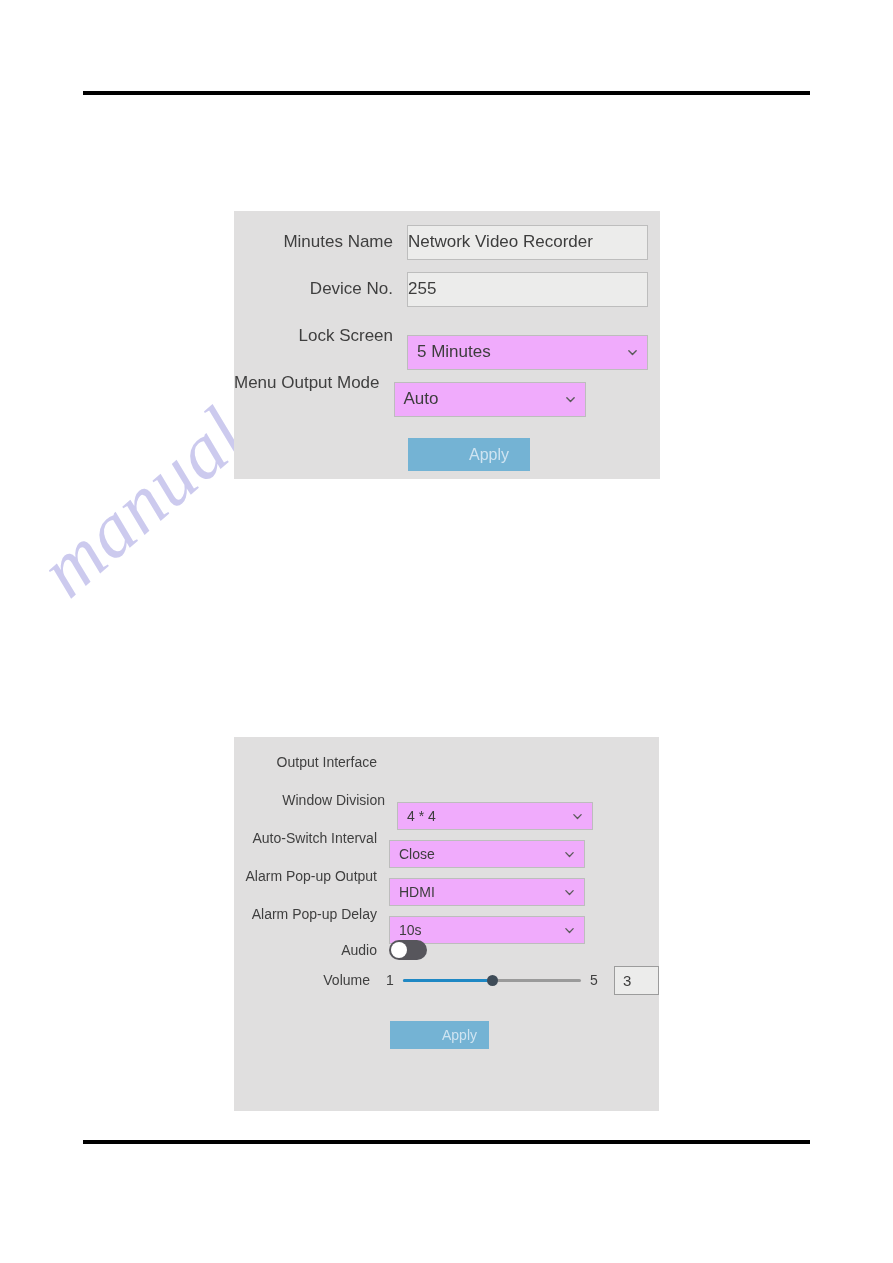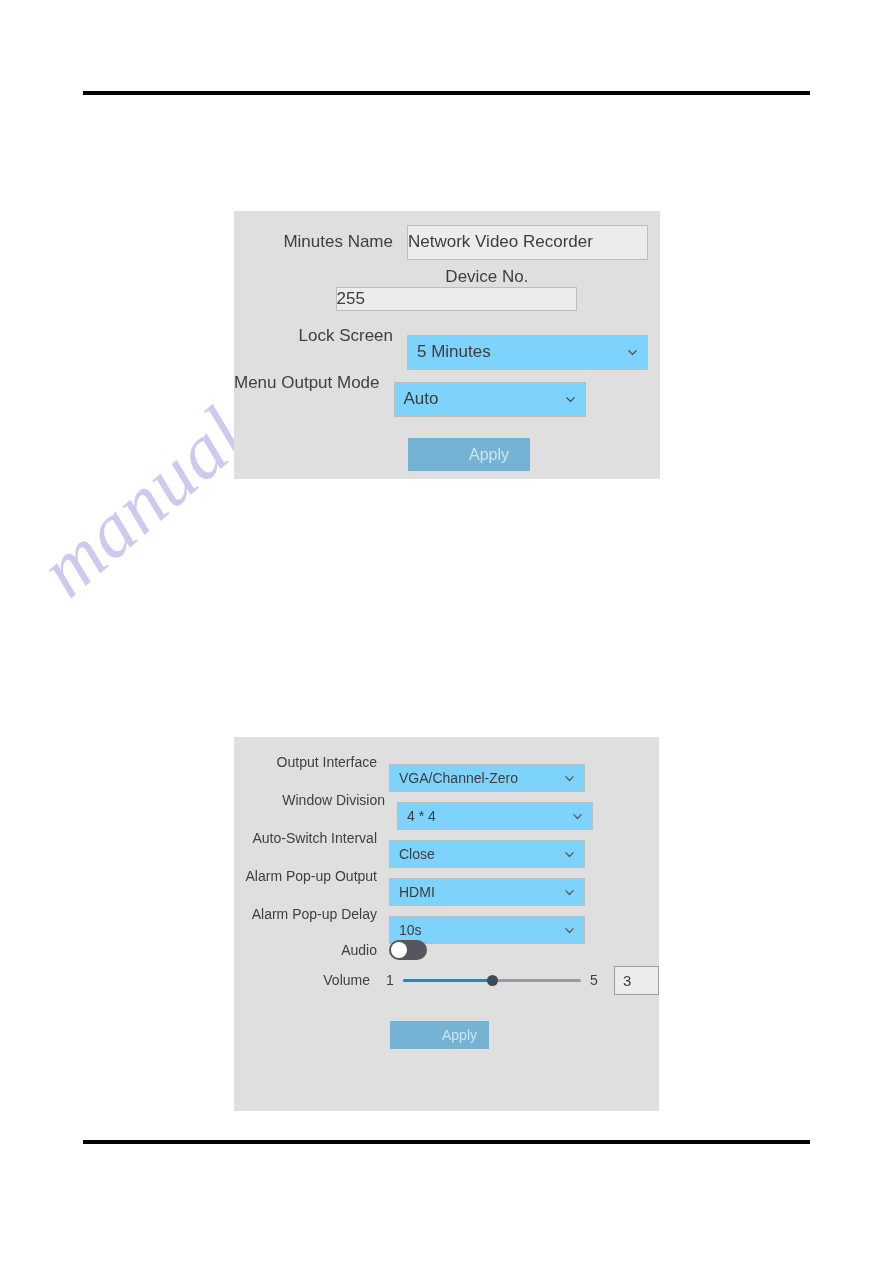--- a/index.html
+++ b/index.html
@@ -76,21 +76,21 @@
     color: #3d3d3d;
     display: flex;
     align-items: center;
     overflow: hidden;
     white-space: nowrap;
   }
 
   
   .select-field {
     box-sizing: border-box;
-    background: #7dd3fc;
+    background: #f0abfc;
     border: 1px solid #bdbdbd;
     color: #3d3d3d;
     display: flex;
     align-items: center;
     padding-left: 9px;
     position: relative;
     overflow: hidden;
     white-space: nowrap;
     margin-top: 32px;
   }
@@ -116,21 +116,21 @@
     justify-content: center;
     font-family: "Liberation Sans", sans-serif;
     cursor: pointer;
     box-sizing: border-box;
     padding-left: 40px;
   }
 
   
   #panel-device { left: 234px; top: 211px; width: 426px; height: 268px; }
   #row-device-name  { left: 0px; top: 9px;   width: 426px; height: 44px; }
-  #row-device-no    { left: 0px; top: 56px;  width: 444px; height: 44px; flex-direction: column; }
+  #row-device-no    { left: 0px; top: 56px;  width: 444px; height: 44px; }
   #row-lock-screen  { left: 0px; top: 103px; width: 426px; height: 44px; }
   #row-menu-output  { left: 0px; top: 150px; width: 352px; height: 44px; }
   #panel-device .row-label { width: 159px; font-size: 17px; padding-right: 14px; }
   #panel-device .text-field,
   #panel-device .select-field { width: 241px; height: 35px; font-size: 17px; }
   #apply-device { left: 408px; top: 438px; width: 122px; height: 33px; font-size: 16px; }
 
   
   #panel-live { left: 234px; top: 737px; width: 425px; height: 374px; }
   #row-output-interface { left: 0px; top: 6px;   width: 425px; height: 38px; }
@@ -272,28 +272,20 @@
     </div>
   </div>
 
 </div>
 <div class="apply-btn" id="apply-device">Apply</div>
 
 <div class="panel" id="panel-live">
 
   <div class="form-row" id="row-output-interface">
     <div class="row-label">Output Interface</div>
-    <div class="select-field">
-      <span>VGA/Channel-Zero</span>
-      <span class="chev">
-        <svg viewBox="0 0 12 12" width="11" height="11">
-            <path d="M2 4 L6 8.2 L10 4" fill="none" stroke="#5a5a5a" stroke-width="1.4" stroke-linecap="round" stroke-linejoin="round"></path>
-          </svg>
-      </span>
-    </div>
   </div>
 
   <div class="form-row" id="row-window-division">
     <div class="row-label">Window Division</div>
     <div class="select-field">
       <span>4 * 4</span>
       <span class="chev">
         <svg viewBox="0 0 12 12" width="11" height="11">
             <path d="M2 4 L6 8.2 L10 4" fill="none" stroke="#5a5a5a" stroke-width="1.4" stroke-linecap="round" stroke-linejoin="round"></path>
           </svg>

